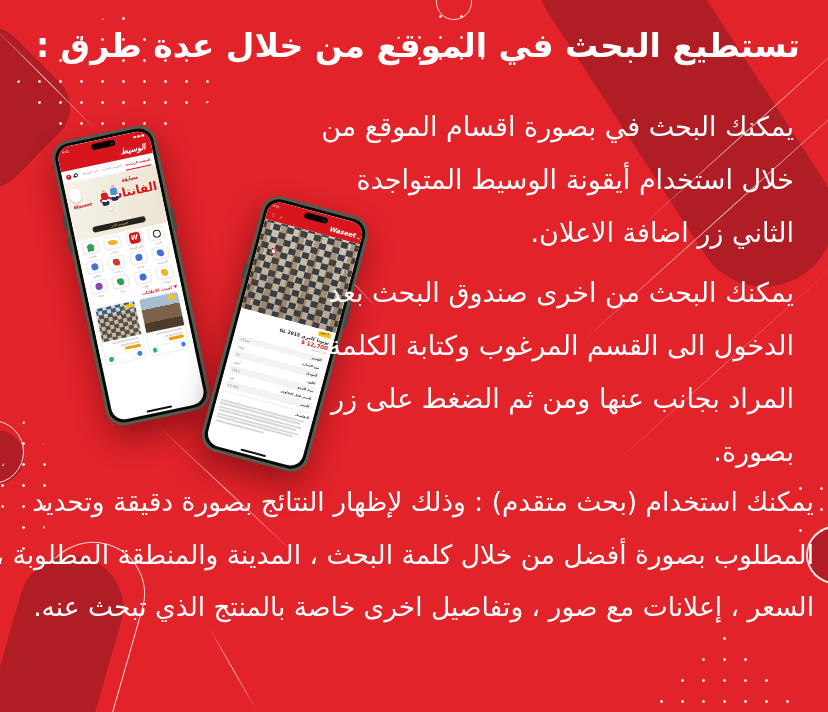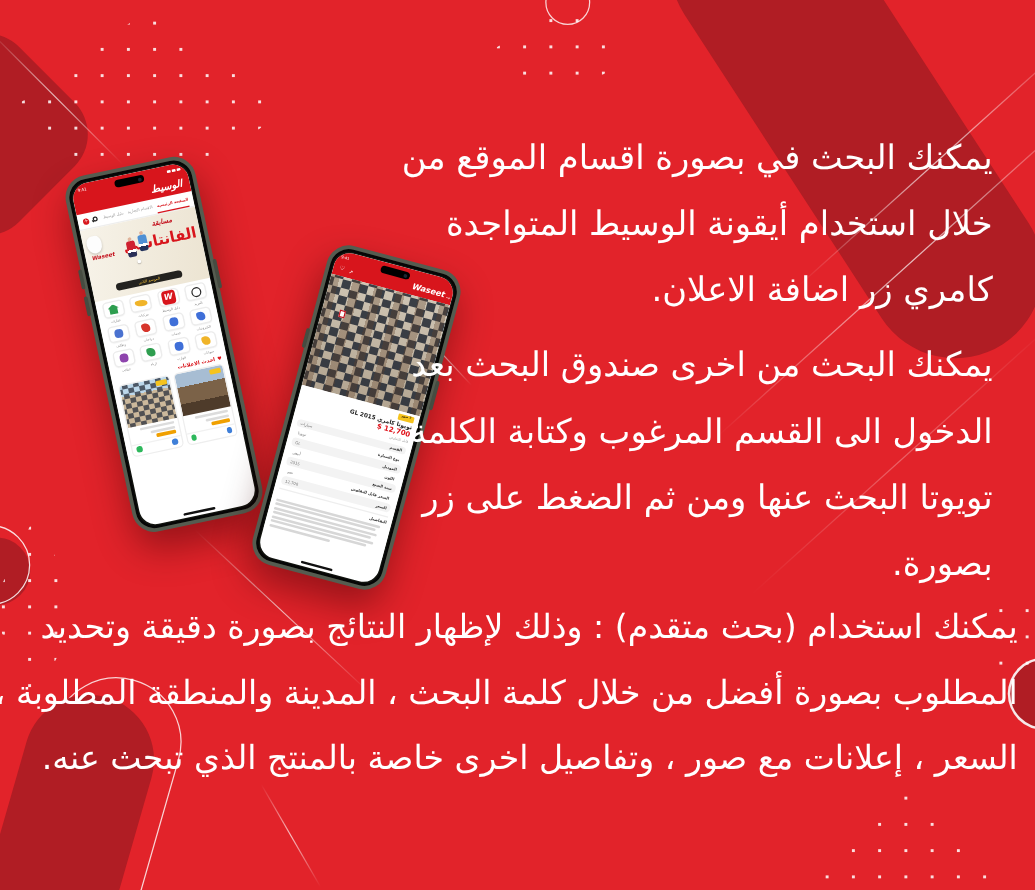--- a/index.html
+++ b/index.html
@@ -363,29 +363,30 @@
           <span class="sk" style="width:93%"></span>
             <span class="sk" style="width:88%"></span>
           <span class="sk" style="width:55%"></span>
         </div>
       </div>
       <div class="hbar"></div>
     </div>
     <div class="island"></div>
   </div>
 
+  <div class="txt" id="title">تستطيع البحث في الموقع من خلال عدة طرق :</div>
   <div class="txt para" id="p1">
     <div>يمكنك البحث في بصورة اقسام الموقع من</div>
     <div>خلال استخدام أيقونة الوسيط المتواجدة</div>
-    <div>كامري زر اضافة الاعلان.</div>
+    <div>الثاني زر اضافة الاعلان.</div>
   </div>
   <div class="txt para" id="p2">
     <div>يمكنك البحث من اخرى صندوق البحث بعد</div>
     <div>الدخول الى القسم المرغوب وكتابة الكلمة</div>
-    <div>تويوتا البحث عنها ومن ثم الضغط على زر</div>
+    <div>المراد بجانب عنها ومن ثم الضغط على زر</div>
     <div>بصورة.</div>
   </div>
   <div class="txt para" id="p3">
     <div>يمكنك استخدام (بحث متقدم) : وذلك لإظهار النتائج بصورة دقيقة وتحديد</div>
     <div>المطلوب بصورة أفضل من خلال كلمة البحث ، المدينة والمنطقة المطلوبة ،</div>
     <div>السعر ، إعلانات مع صور ، وتفاصيل اخرى خاصة بالمنتج الذي تبحث عنه.</div>
   </div>
 
 </div>
 

